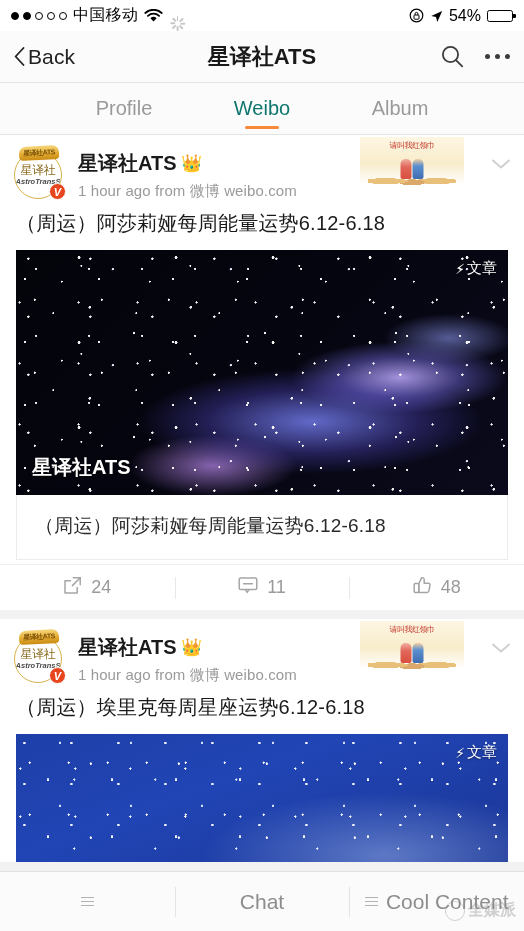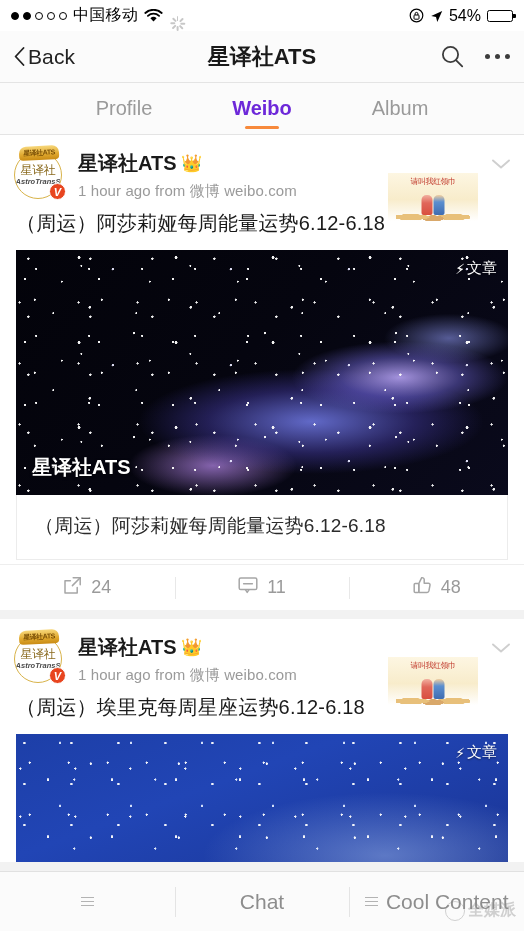--- a/index.html
+++ b/index.html
@@ -61,21 +61,21 @@
   .tabs {
     height: 52px; background: #fbfbfb; flex: none;
     display: flex; align-items: center; justify-content: center; gap: 16px;
     border-bottom: 1px solid #e4e4e4;
   }
   .tab {
     width: 122px; text-align: center; font-size: 20px; color: #9a9a9a;
     position: relative; height: 100%; display: flex; align-items: center; justify-content: center;
     cursor: pointer;
   }
-  .tab.active { color: #6d28d9; font-weight: bold; }
+  .tab.active { color: #0f766e; font-weight: normal; }
   .tab.active::after {
     content: ""; position: absolute; bottom: 5px; left: 50%; transform: translateX(-50%);
     width: 34px; height: 3.5px; border-radius: 2px; background: #f7893b;
   }
 
   
   .feed { flex: 1 1 auto; overflow: hidden; background: #f2f2f2; position: relative; }
   .post { background: #fff; margin-bottom: 9px; }
   .post-head { display: flex; align-items: flex-start; padding: 11px 14px 6px 14px; position: relative; height: 72px;}
   .avatar-wrap { position: relative; width: 52px; height: 52px; flex: none; margin-top: 2px;}
@@ -98,24 +98,23 @@
     background: #e8451f; border: 1.5px solid #fff; color: #fff; font-size: 11px; font-weight: bold;
     display: flex; align-items: center; justify-content: center; font-style: italic;
   }
   .post-meta { margin-left: 12px; padding-top: 4px; min-width: 0;}
   .uname-row { display: flex; align-items: center; gap: 5px; }
   .uname { font-size: 20px; font-weight: bold; color: #1a1a1a; }
   .crown-emoji { font-size: 17px; line-height: 1;}
   .post-time { font-size: 15px; color: #9a9a9a; margin-top: 5px; letter-spacing: .1px;}
   .post-time .src { color: #9a9a9a; }
   .promo {
-    position: absolute; right: 46px; top: 2px; width: 90px; height: 48px;
+    position: absolute; right: 60px; top: 2px; width: 104px; height: 48px;
     background: linear-gradient(180deg,#fdf6e2 0%, #f8eccb 55%, #ffffff 100%);
     overflow: hidden;
-    margin-top: 36px;
   }
   .promo .ptxt { position:absolute; top:3px; left:0; right:0; text-align:center; font-size:8px; color:#c0392b; letter-spacing:-.5px; }
   .promo .fig { position:absolute; bottom: 6px; left: 50%; transform: translateX(-50%); display:flex; gap:1px; align-items:flex-end;}
   .promo .fig span { display:block; width: 11px; height: 20px; border-radius: 5px 5px 2px 2px; }
   .promo .f1 { background: linear-gradient(180deg,#f2b0a0 0%, #e0675a 40%, #d94f3f 100%); }
   .promo .f2 { background: linear-gradient(180deg,#f2cfa0 0%, #5b8fd0 35%, #3f6cb0 100%); }
   .promo .flowers { position:absolute; bottom: 0; left: 8px; right: 8px; height: 13px;
     background: radial-gradient(ellipse at 20% 70%, #e8c07a 0 22%, transparent 23%),
                 radial-gradient(ellipse at 50% 80%, #d9a86a 0 20%, transparent 21%),
                 radial-gradient(ellipse at 78% 70%, #e8c07a 0 22%, transparent 23%); }

